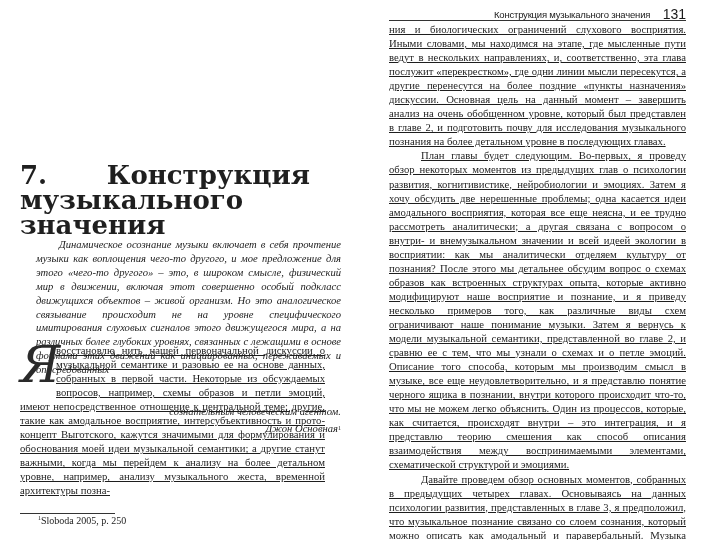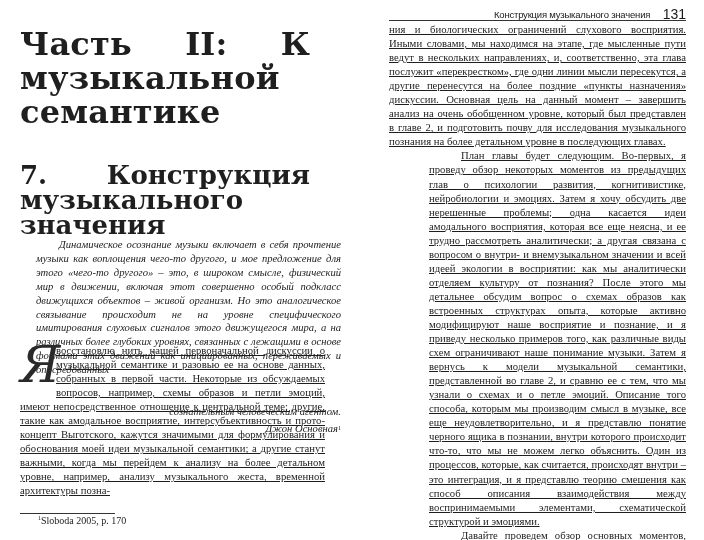--- a/index.html
+++ b/index.html
@@ -56,42 +56,41 @@
 
   .running-head {
     position: absolute; top: 5px; left: 0; width: 297px; height: 15px;
     border-bottom: 1px solid #333;
     text-align: right;
     font-family: "Liberation Sans", sans-serif;
   }
   .running-head .title { font-size: 9.5px; letter-spacing: -0.2px; margin-right: 8px; vertical-align: 1px; }
   .running-head .pageno { font-size: 14px; }
   .right-body { position: absolute; top: 22px; left: 0; width: 297px; }
-  .right-body p.indent { text-indent: 32px; margin-left: 40px; }
+  .right-body p.indent { text-indent: 32px; }
 </style>
 </head>
 <body>
 
 <div class="page left">
-  <h1 class="part-title">Часть II: К музыкальной семантике</h1>
   <h2 class="chapter-title">7. Конструкция музыкального значения</h2>
 
   <div class="epigraph">
     <p>Динамическое осознание музыки включает в себя прочтение музыки как воплощения чего-то другого, и мое предложение для этого «чего-то другого» – это, в широком смысле, физический мир в движении, включая этот совершенно особый подкласс движущихся объектов – живой организм. Но это аналогическое связывание происходит не на уровне специфического имитирования слуховых сигналов этого движущегося мира, а на различных более глубоких уровнях, связанных с лежащими в основе формами этих движений как инициированных, переживаемых и опосредованных</p>
     <span class="last">сознательным человеческим агентом.</span>
     <span class="author"><span>Джон Основная</span><sup>1</sup></span>
   </div>
 
   <div class="body-text left-body">
     <span class="dropcap">Я</span>
     <p>восстановлю нить нашей первоначальной дискуссии о музыкальной семантике и разовью ее на основе данных, собранных в первой части. Некоторые из обсуждаемых вопросов, например, схемы образов и петли эмоций, имеют непосредственное отношение к центральной теме; другие, такие как амодальное восприятие, интерсубъективность и прото-концепт Выготского, кажутся значимыми для формулирования и обоснования моей идеи музыкальной семантики; а другие станут важными, когда мы перейдем к анализу на более детальном уровне, например, анализу музыкального жеста, временной архитектуры позна-</p>
   </div>
 
   <div class="footnote-rule"></div>
-  <div class="footnote"><sup>1</sup><span>Sloboda 2005, p. 170</span></div>
+  <div class="footnote"><sup>1</sup><span>Sloboda 2005, p. 250</span></div>
 </div>
 
 <div class="page right">
   <div class="running-head">
     <span class="title">Конструкция музыкального значения</span>
     <span class="pageno">131</span>
   </div>
 
   <div class="body-text right-body">
     <p>ния и биологических ограничений слухового восприятия. Иными словами, мы находимся на этапе, где мысленные пути ведут в нескольких направлениях, и, соответственно, эта глава послужит «перекрестком», где одни линии мысли пересекутся, а другие перенесутся на более поздние «пункты назначения» дискуссии. Основная цель на данный момент – завершить анализ на очень обобщенном уровне, который был представлен в главе 2, и подготовить почву для исследования музыкального познания на более детальном уровне в последующих главах.</p>

